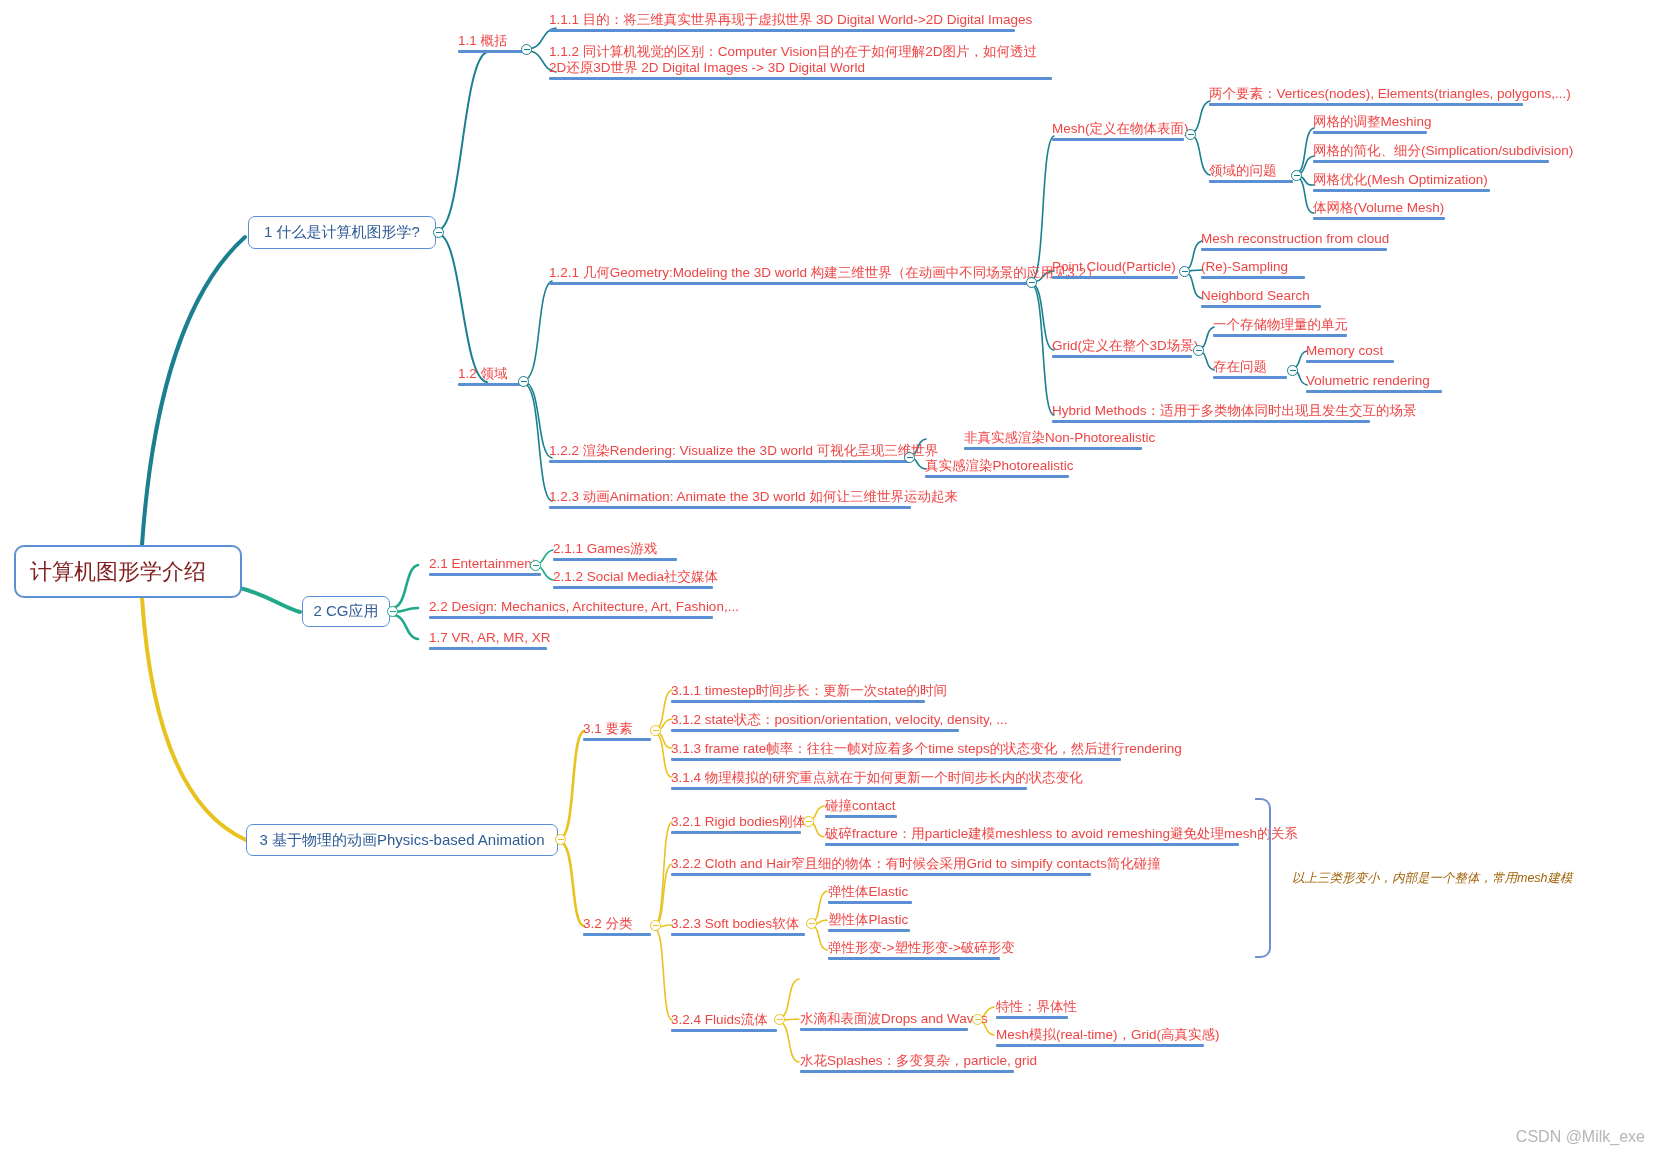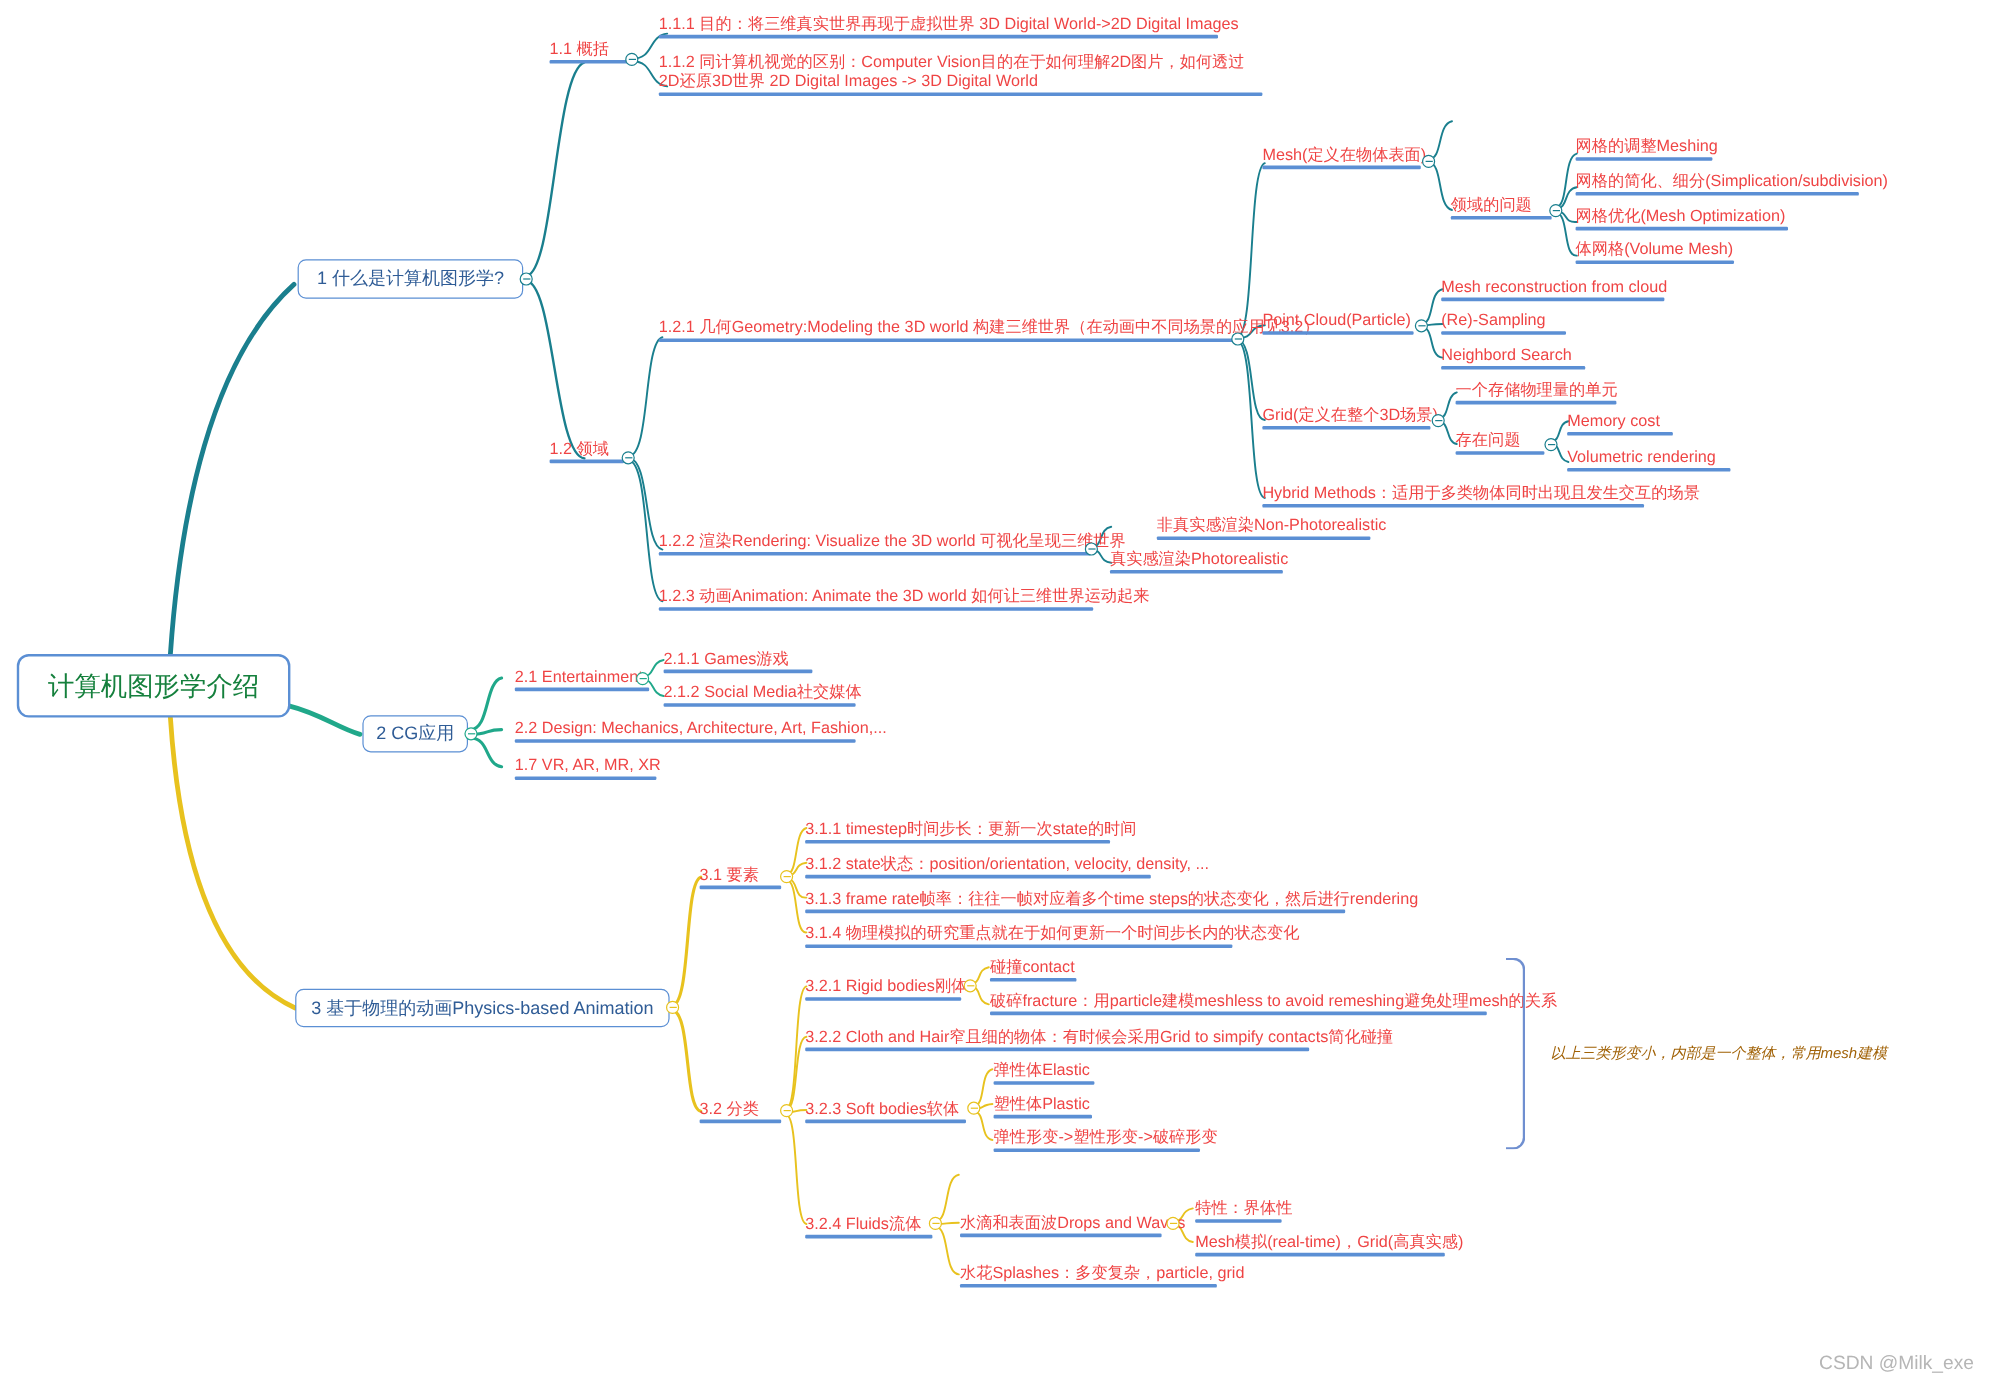--- a/index.html
+++ b/index.html
@@ -10,23 +10,23 @@
   }
   #canvas{position:absolute;left:0;top:0;width:1661px;height:1156px;}
   svg.links{position:absolute;left:0;top:0;width:1661px;height:1156px;pointer-events:none;}
 
   
   .root{
     position:absolute;
     border:2px solid #5b8fd4;
     border-radius:10px;
     background:#ffffff;
-    color:#15803d;
+    color:#7f1d1d;
     font-size:22px;
-    display:flex;align-items:center;justify-content:center;
+    display:flex;align-items:center;justify-content:flex-start;
     padding:0 14px;
     box-sizing:border-box;
     white-space:nowrap;
   }
 
   
   .lvl1{
     position:absolute;
     border:1.6px solid #5b8fd4;
     border-radius:7px;
@@ -234,20 +234,24 @@
     <span class="ul" style="width:485px;"></span>
   </div>
   <div class="handle teal" style="left:1026px;top:277px;"></div>
 
   <div class="topic" style="left:1049px;top:121px;">
     <span>Mesh(定义在物体表面)</span>
     <span class="ul" style="width:132px;"></span>
   </div>
   <div class="handle teal" style="left:1185px;top:129px;"></div>
 
+  <div class="topic" style="left:1206px;top:86px;">
+    <span>两个要素：Vertices(nodes), Elements(triangles, polygons,...)</span>
+    <span class="ul" style="width:314px;"></span>
+  </div>
 
   <div class="topic" style="left:1206px;top:163px;">
     <span>领域的问题</span>
     <span class="ul" style="width:84px;"></span>
   </div>
   <div class="handle teal" style="left:1291px;top:170px;"></div>
 
   <div class="topic" style="left:1310px;top:114px;">
     <span>网格的调整Meshing</span>
     <span class="ul" style="width:114px;"></span>

